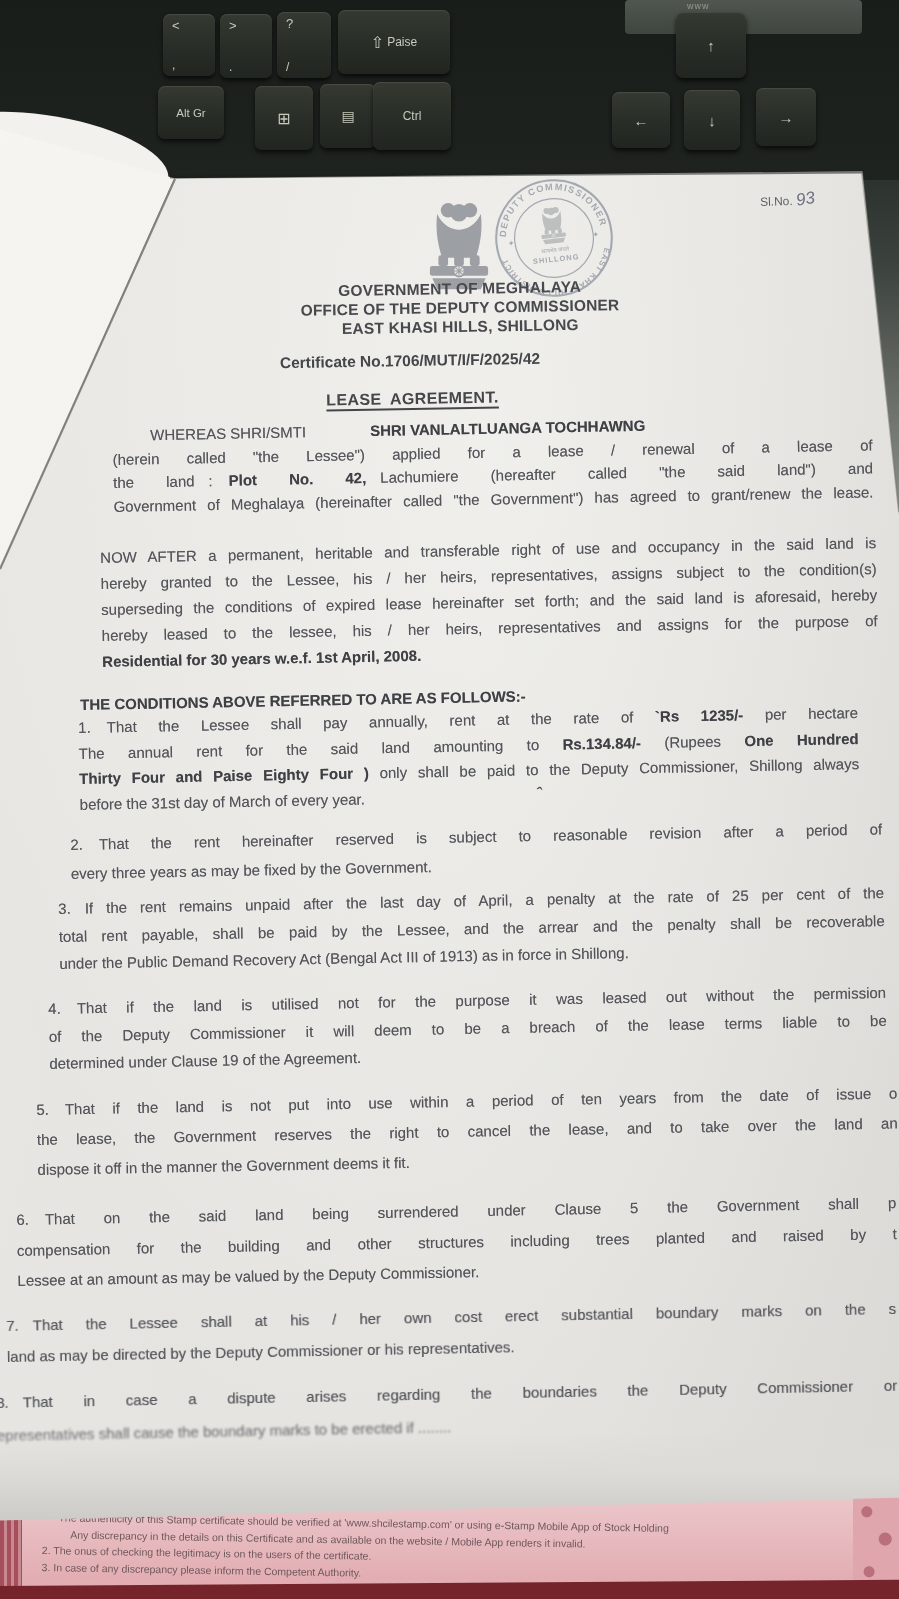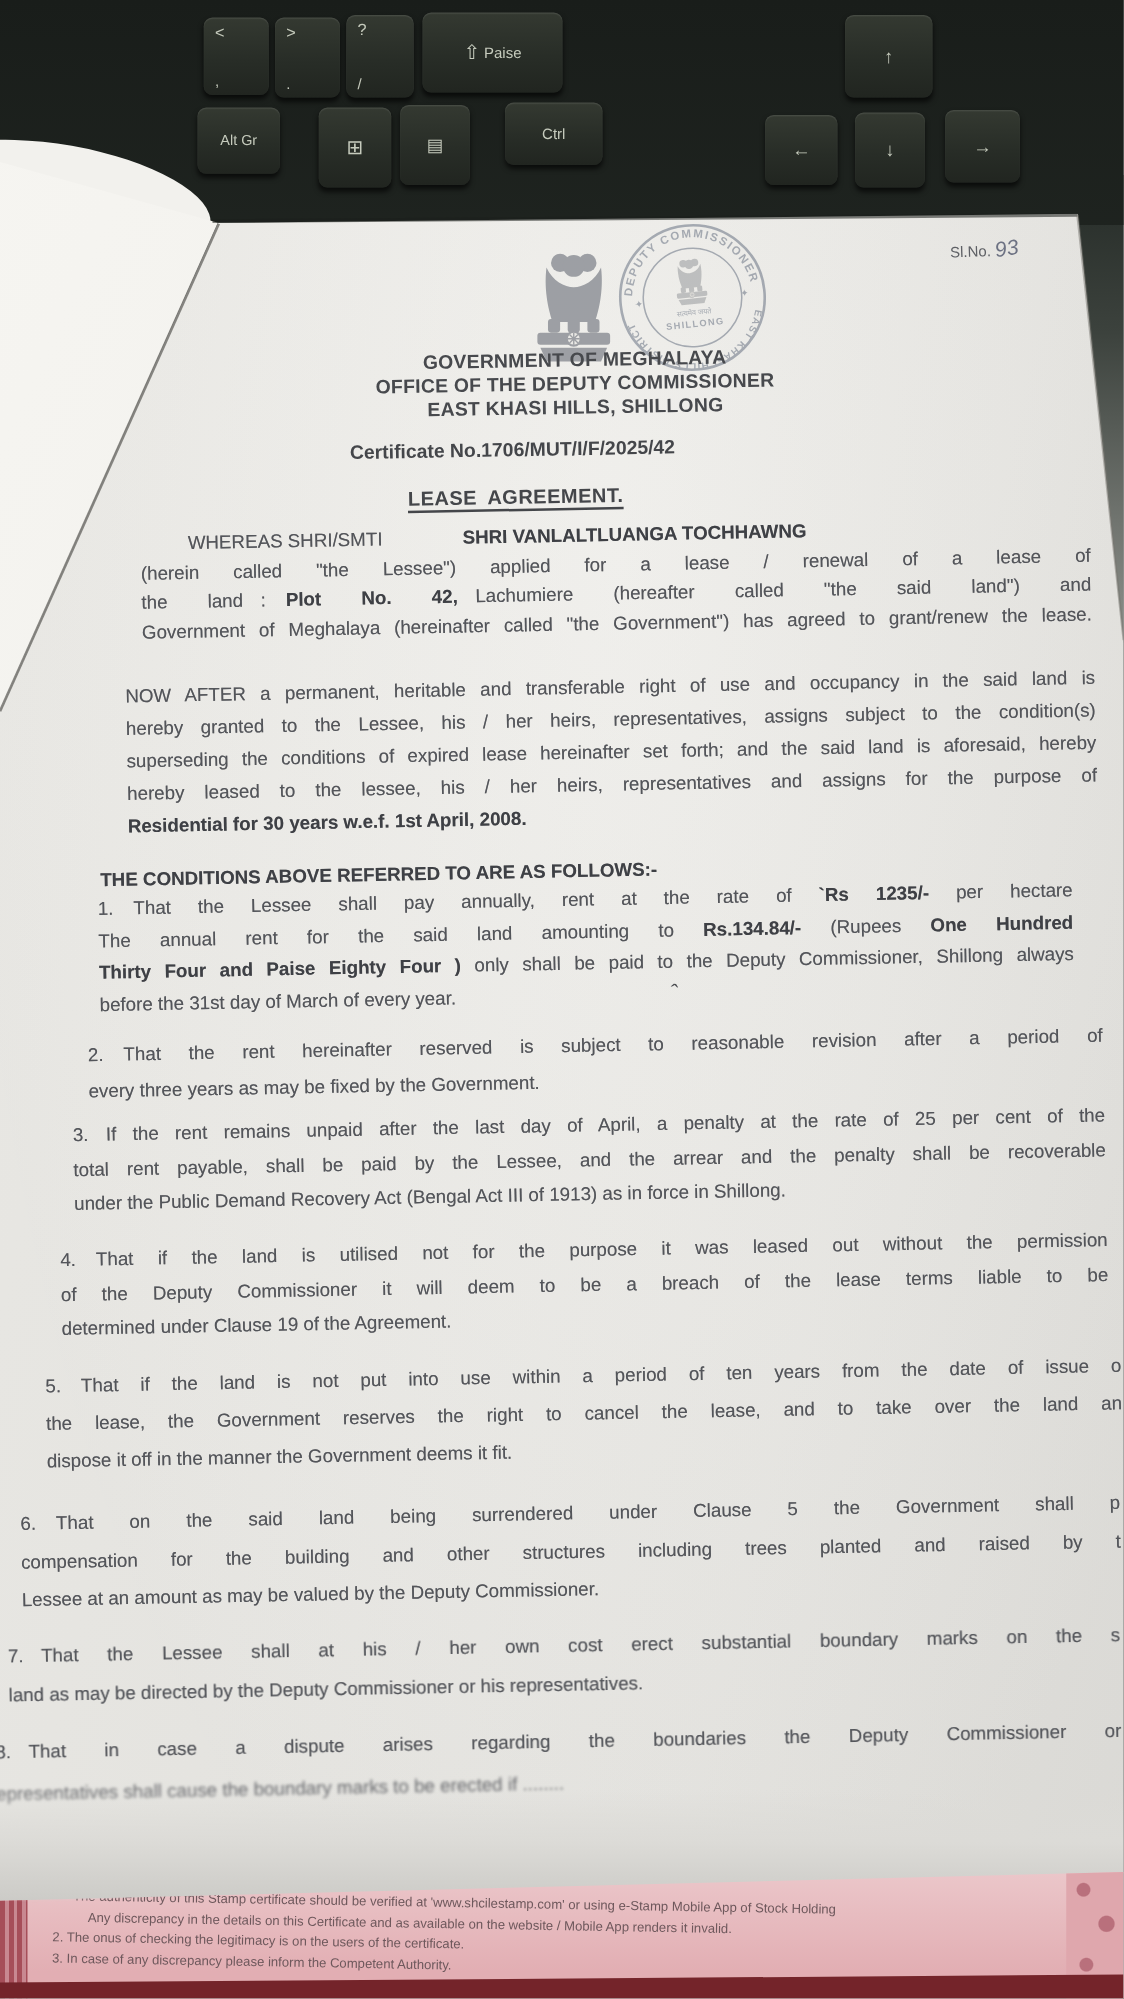--- a/index.html
+++ b/index.html
@@ -86,20 +86,23 @@
         clip-path:polygon(0 38%,100% 8%,100% 100%,0 100%);}
 </style>
 </head>
 <body>
 
 <div class="photo">
 
   <div class="bg-right"></div>
 
   <div class="keyboard">
+    <div class="kb-bezel">
+      <div class="kb-brand">www</div>
+    </div>
     <div class="key" style="left:163px;top:14px;width:52px;height:62px;">
       <span class="t2">&lt;</span>
       <span class="b2">,</span>
     </div>
     <div class="key" style="left:220px;top:14px;width:52px;height:64px;">
       <span class="t2">&gt;</span>
       <span class="b2">.</span>
     </div>
     <div class="key" style="left:277px;top:12px;width:54px;height:66px;">
       <span class="t2">?</span>
@@ -113,21 +116,21 @@
     </div>
     <div class="key" style="left:158px;top:86px;width:66px;height:53px;">
       <span class="cc" style="font-size:11.5px;">Alt Gr</span>
     </div>
     <div class="key" style="left:255px;top:86px;width:58px;height:64px;">
       <span class="cc glyph">⊞</span>
     </div>
     <div class="key" style="left:320px;top:84px;width:56px;height:64px;">
       <span class="cc" style="font-size:14px;">▤</span>
     </div>
-    <div class="key" style="left:404px;top:82px;width:62px;height:50px;padding-left:16px;">
+    <div class="key" style="left:373px;top:82px;width:62px;height:68px;padding-left:16px;">
       <span class="cc">Ctrl</span>
     </div>
     <div class="key" style="left:676px;top:12px;width:70px;height:66px;">
       <span class="cc" style="font-size:15px;">↑</span>
     </div>
     <div class="key" style="left:612px;top:92px;width:58px;height:56px;">
       <span class="cc" style="font-size:15px;">←</span>
     </div>
     <div class="key" style="left:684px;top:90px;width:56px;height:60px;">
       <span class="cc" style="font-size:15px;">↓</span>

